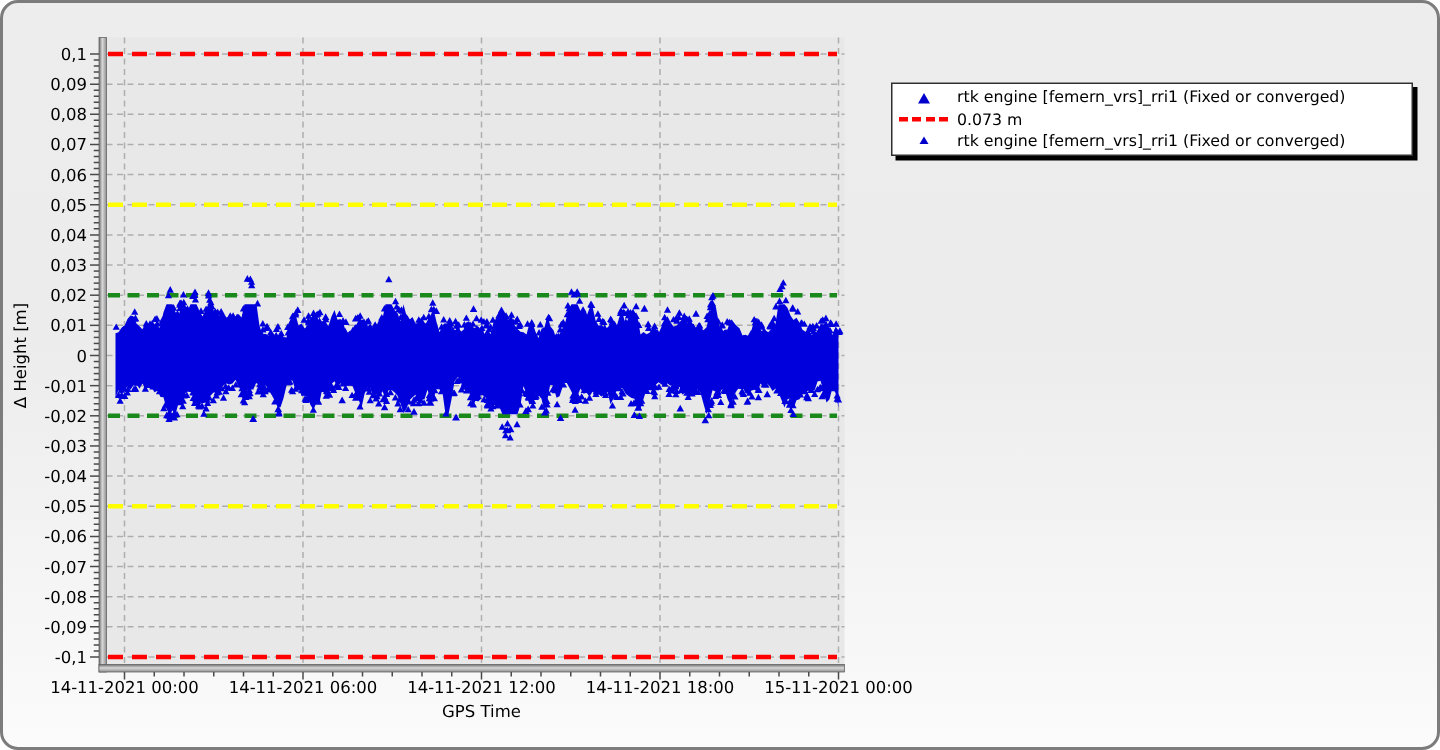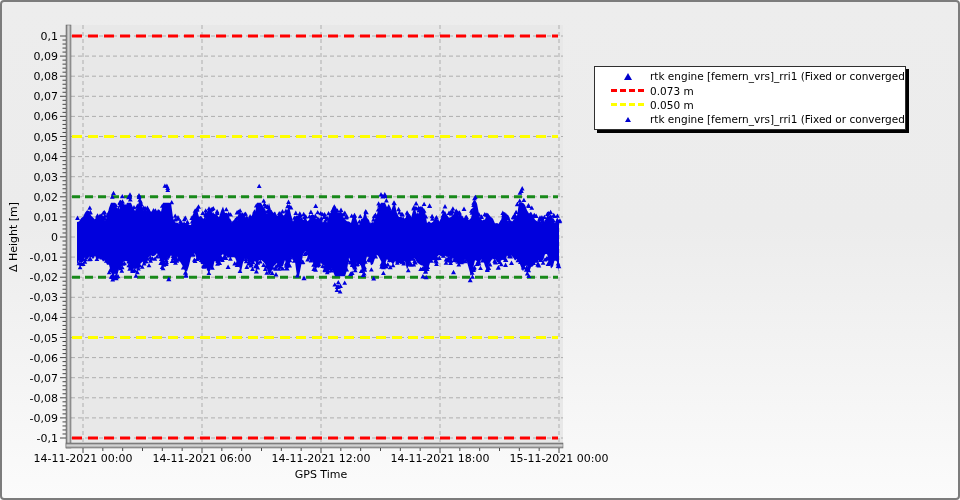--- a/index.html
+++ b/index.html
@@ -1,28 +1,28 @@
 <!DOCTYPE html>
 <html><head>
 <meta charset="utf-8">
 <style>
   html,body{margin:0;padding:0;background:#fff;}
   .window{
     position:relative;width:960px;height:500px;box-sizing:border-box;
-    border:2px solid #7c7c7c;border-radius:4px;overflow:hidden;
+    border:2px solid #7c7c7c;border-radius:12px;overflow:hidden;
     background:linear-gradient(#ededed 0%,#ececec 45%,#fbfbfb 100%);
     font-family:"DejaVu Sans","Liberation Sans",sans-serif;
   }
   svg text{font-family:"DejaVu Sans","Liberation Sans",sans-serif;fill:#000;}
   .tick-label{font-size:11px;}
   .axis-title{font-size:11px;}
   .legend{
-    position:absolute;left:592px;top:64px;width:312px;box-sizing:border-box;
+    position:absolute;left:592px;top:53px;width:348px;box-sizing:border-box;
     background:#fff;border:1px solid #2f2f2f;box-shadow:3px 3px 0 0 #000;
-    padding:2px 0 2px 12px;
+    padding:2px 0 2px 0;
   }
   .legend-row{display:flex;align-items:center;height:14.4px;font-size:10.5px;color:#000;white-space:nowrap;}
   .legend-marker{flex:0 0 42px;display:flex;justify-content:center;align-items:center;}
   .tri{width:0;height:0;border-left:4.5px solid transparent;border-right:4.5px solid transparent;border-bottom:7px solid #00c;}
   .tri.small{border-left:3.5px solid transparent;border-right:3.5px solid transparent;border-bottom:5.5px solid #00c;}
   .dash{width:34px;height:3px;}
   .legend-label{margin-left:1px;}
 </style>
 </head>
 <body>
@@ -249,25 +249,19 @@
           <span class="legend-label">rtk engine [femern_vrs]_rri1 (Fixed or converged)</span>
         </div>
         <div class="legend-row">
           <span class="legend-marker">
             <span class="dash" style="background: repeating-linear-gradient(90deg, rgb(255, 0, 0) 0px, rgb(255, 0, 0) 6px, transparent 6px, transparent 9px);"></span>
           </span>
           <span class="legend-label">0.073 m</span>
         </div>
         <div class="legend-row">
           <span class="legend-marker">
-            <span class="dash" style="background: repeating-linear-gradient(90deg, rgb(255, 255, 0) 0px, rgb(255, 255, 0) 6px, transparent 6px, transparent 9px);"></span>
-          </span>
-          <span class="legend-label">0.050 m</span>
-        </div>
-        <div class="legend-row">
-          <span class="legend-marker">
             <span class="tri small" style="border-bottom-color: rgb(0, 0, 204);"></span>
           </span>
           <span class="legend-label">rtk engine [femern_vrs]_rri1 (Fixed or converged)</span>
         </div>
       </div>
   </div>
 </div>
 
 </body></html>

